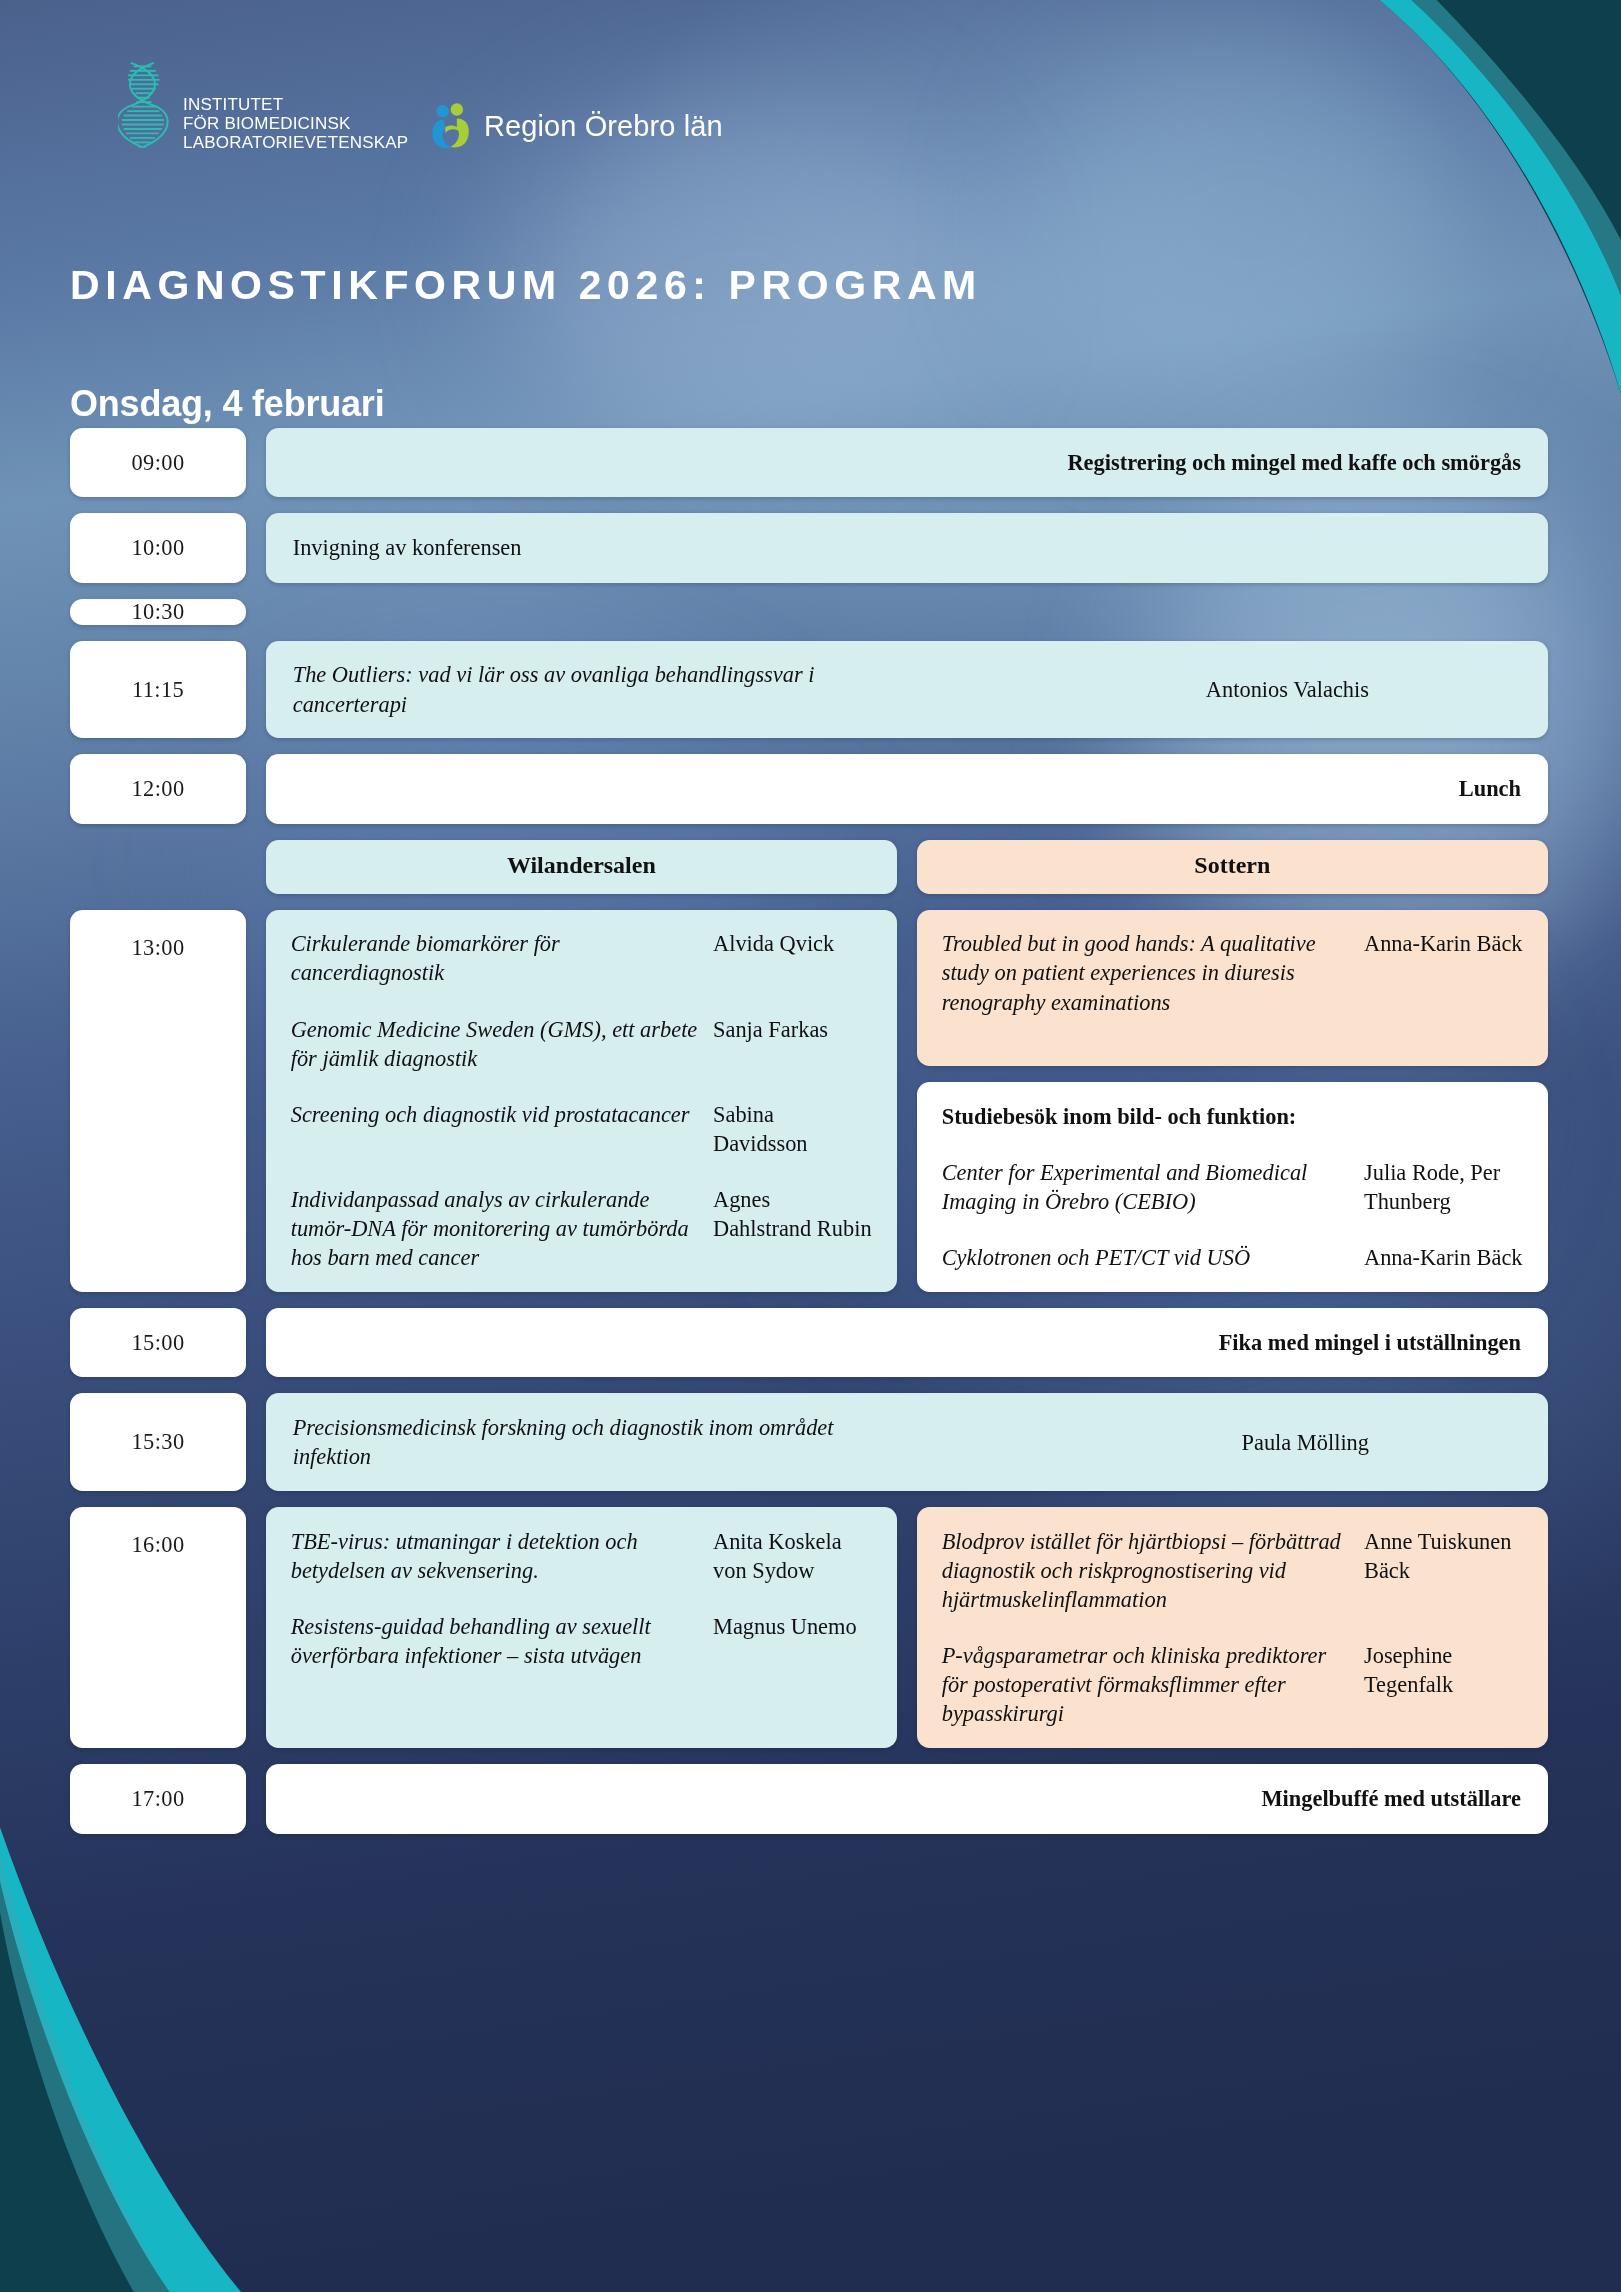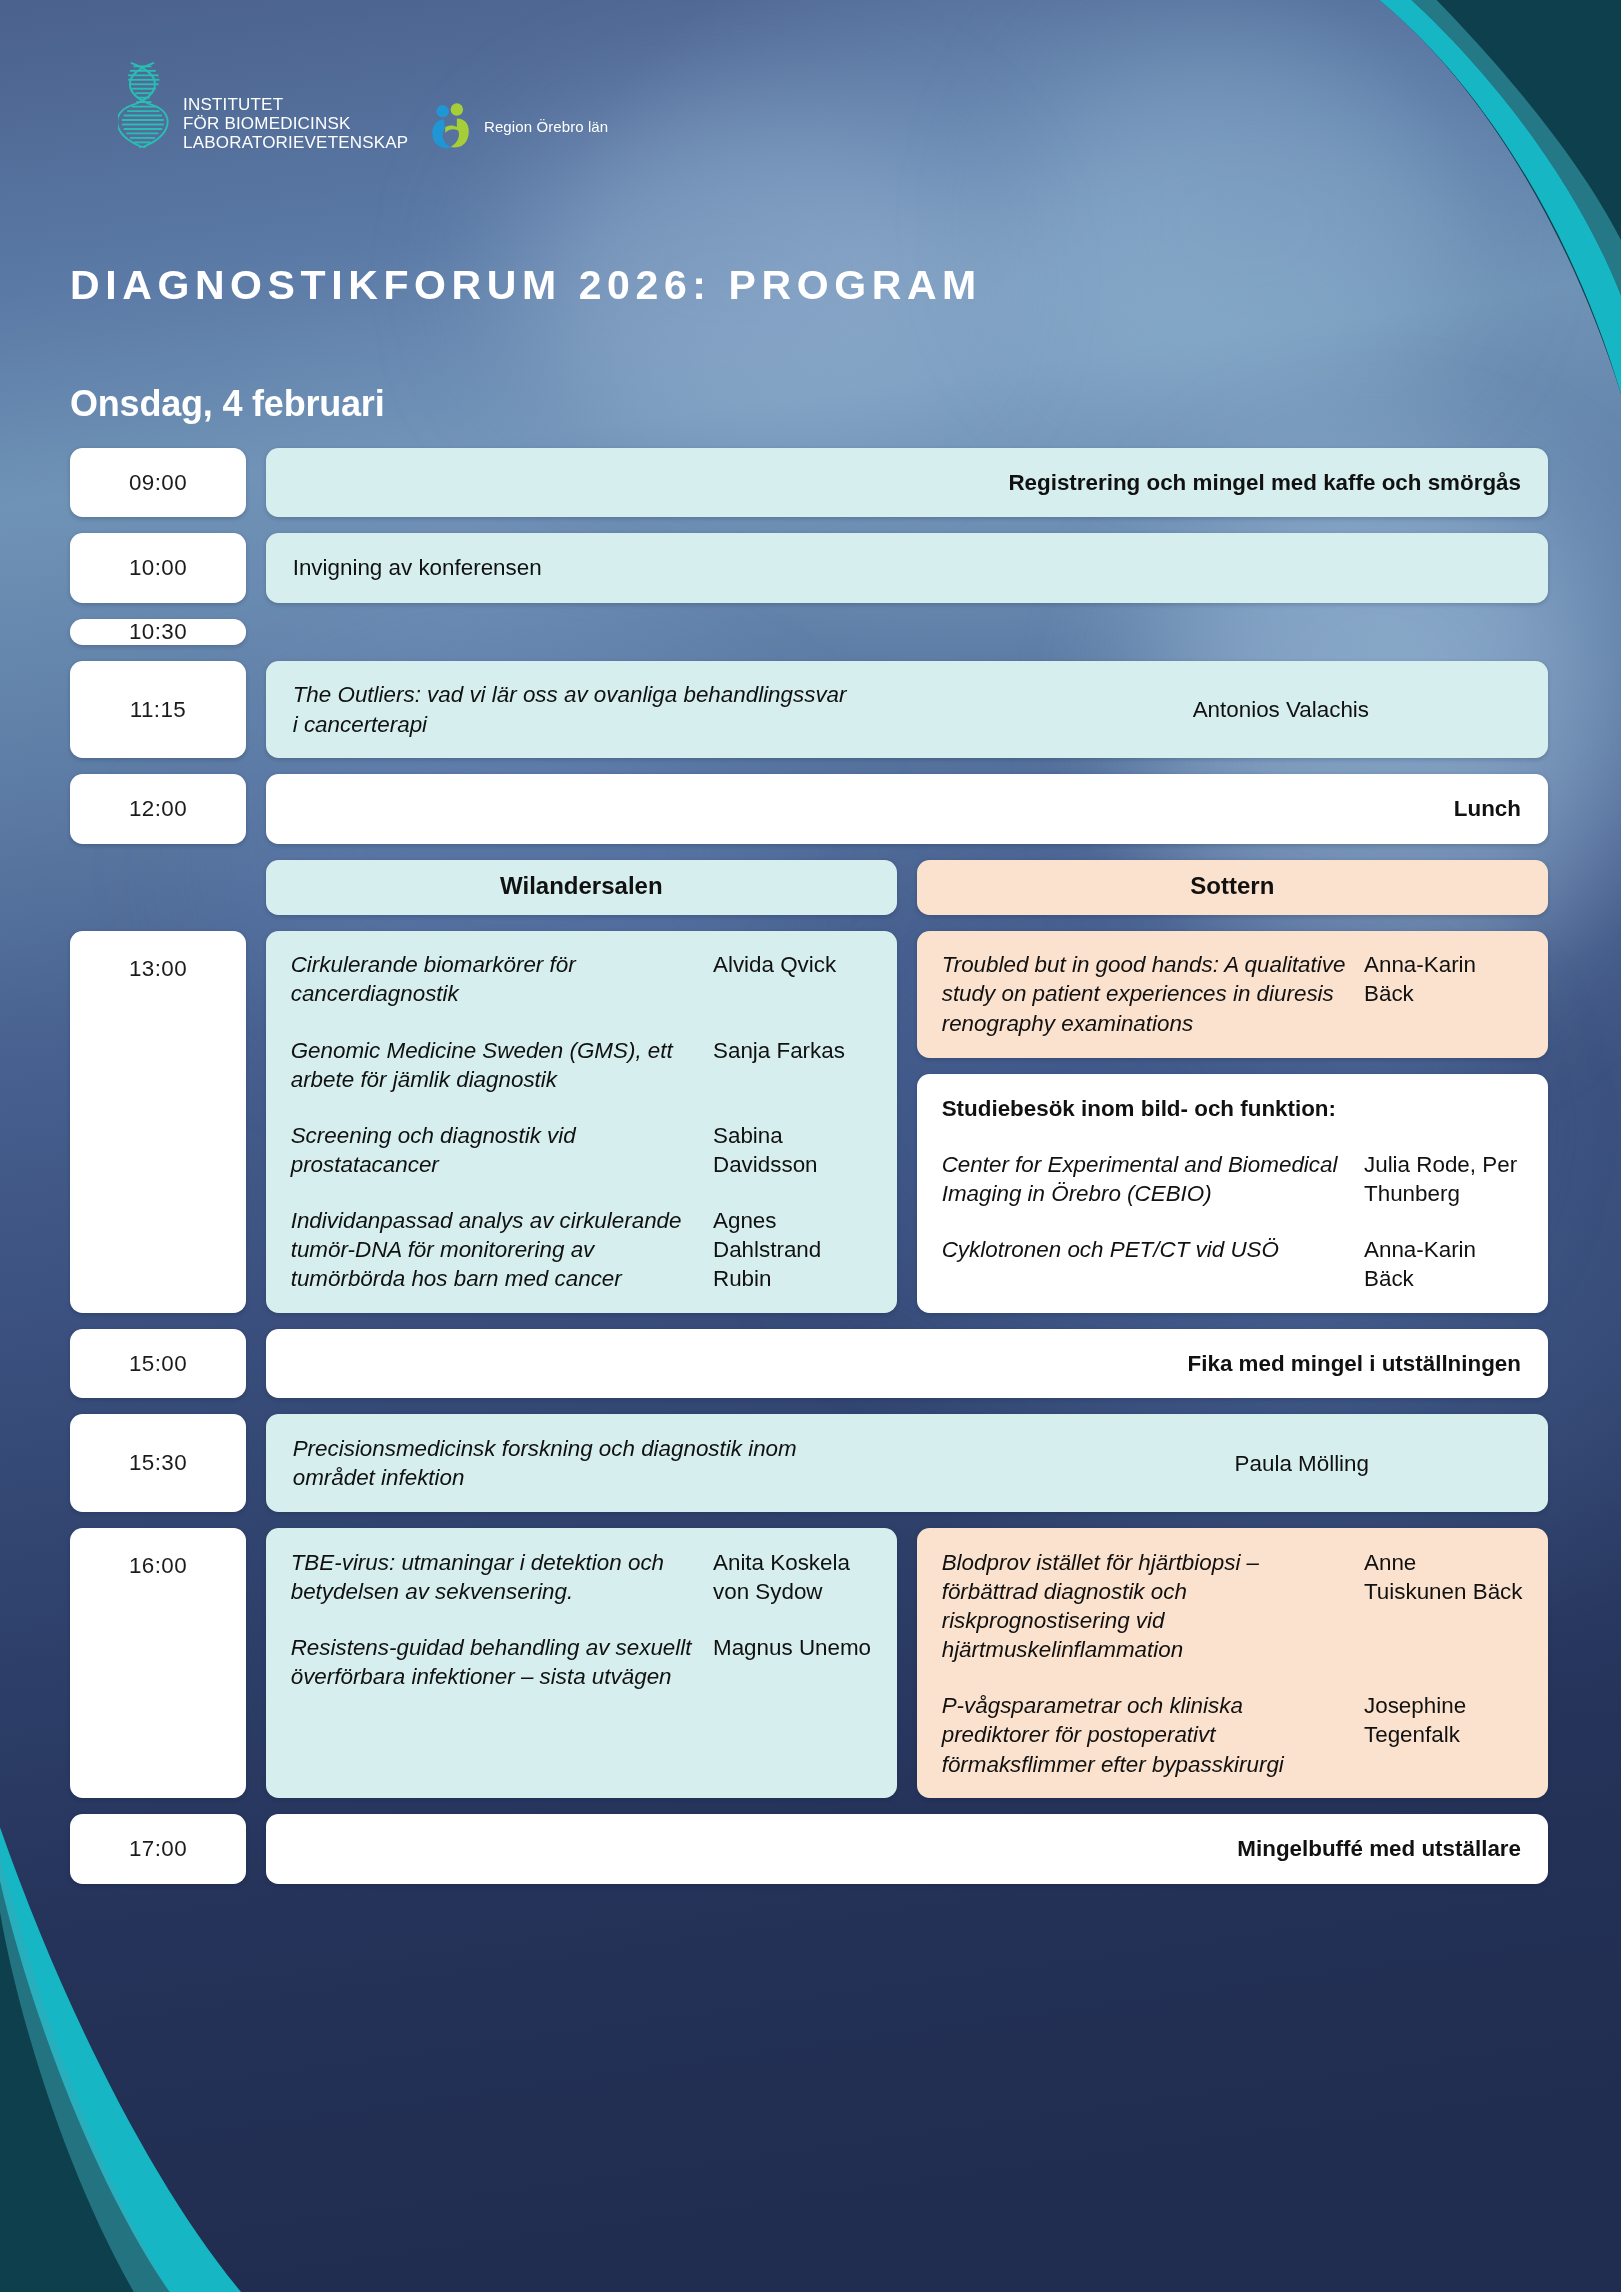--- a/index.html
+++ b/index.html
@@ -61,42 +61,42 @@
   .ibl-text {
     color:#ffffff;
     font-size:17px;
     line-height:1.12;
     letter-spacing:0.2px;
     font-family:"Liberation Sans", sans-serif;
     white-space:nowrap;
     padding-bottom:1.8px;
   }
   .ror-logo { display:flex; align-items:center; gap:11.6px; padding-bottom:3.6px; }
-  .ror-text { color:#ffffff; font-size:15px; white-space:nowrap; letter-spacing:0.1px; }
+  .ror-text { color:#ffffff; font-size:29px; white-space:nowrap; letter-spacing:0.1px; }
 
   
   .main-title {
     position:absolute; left:70px; top:262px;
     color:#ffffff;
     font-size:41px;
     font-weight:bold;
     letter-spacing:5.6px;
     white-space:nowrap;
   }
   .day-title {
     position:absolute; left:70px; top:383px;
     color:#ffffff;
     font-size:36px;
     font-weight:bold;
     letter-spacing:-0.2px;
     white-space:nowrap;
   }
 
   
-  #schedule { position:absolute; left:70px; top:448px; width:1478px; }
+  #schedule { position:absolute; left:70px; top:428px; width:1478px;font-family:Liberation Serif, serif; }
 
   .row { display:flex; gap:19.7px; margin-bottom:16px; align-items:stretch; }
   .time-cell {
     flex:0 0 176px;
     background:#ffffff;
     border-radius:12.5px;
     display:flex;
     justify-content:center;
     font-size:22.4px;
     color:#1b1b1b;

